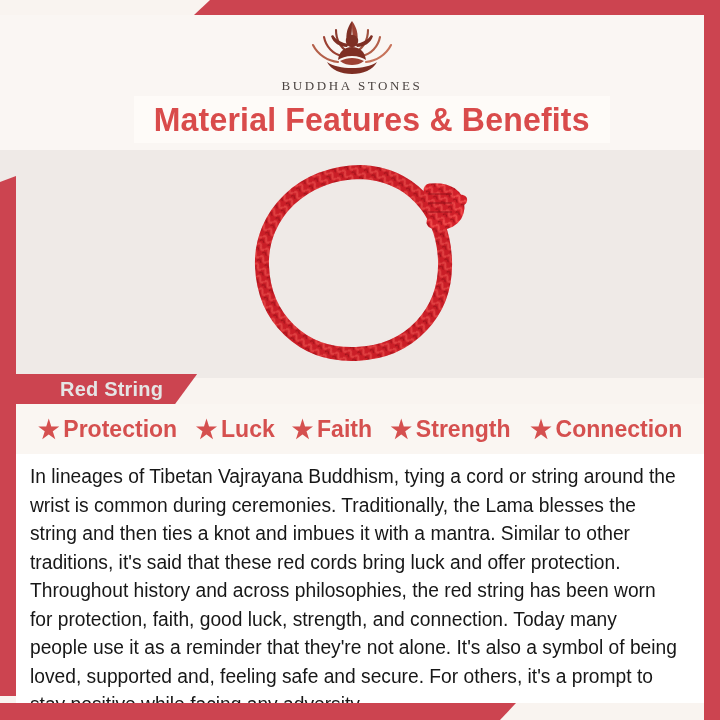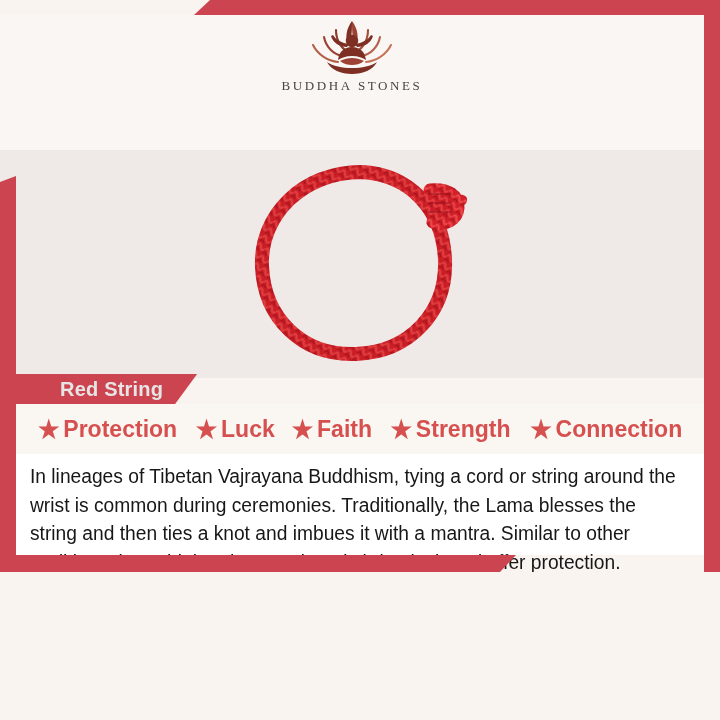--- a/index.html
+++ b/index.html
@@ -10,21 +10,21 @@
     width: 720px;
     height: 720px;
     overflow: hidden;
     background: #f9f4f0;
     font-family: "Liberation Sans", sans-serif;
   }
 
   #poster {
     position: relative;
     width: 720px;
-    height: 572px;
+    height: 720px;
     background: #f9f4f0;
     overflow: hidden;
   }
 
   
   .frame-top {
     position: absolute;
     top: 0;
     left: 194px;
     width: 526px;
@@ -238,20 +238,23 @@
           <path d="M31 22 C33 29 40 33 47 33 L49 30 C42 29 36 26 33 21 Z"></path>
           <path d="M73 22 C71 29 64 33 57 33 L55 30 C62 29 68 26 71 21 Z"></path>
           <path d="M27 48 C31 56 41 60 52 60 C63 60 73 56 77 48 C71 52 62 54 52 54 C42 54 33 52 27 48 Z"></path>
           <path d="M40 47 C44 50 48 51 52 51 C56 51 60 50 64 47 C60 45 56 44 52 44 C48 44 44 45 40 47 Z" fill="#9c4133"></path>
         </g>
       </svg>
     </span>
     <span class="brand-name">BUDDHA STONES</span>
   </div>
 
+  <div class="headline-band">
+    <div class="headline">Material Features &amp; Benefits</div>
+  </div>
 
   <div class="product">
     <svg viewBox="0 0 280 226" width="280" height="226" xmlns="http://www.w3.org/2000/svg">
       <defs>
         <linearGradient id="cordGrad" x1="0" y1="0" x2="1" y2="1">
           <stop offset="0%" stop-color="#e03038"></stop>
           <stop offset="50%" stop-color="#cf1d26"></stop>
           <stop offset="100%" stop-color="#b8161f"></stop>
         </linearGradient>
         <pattern id="braid" width="9" height="9" patternUnits="userSpaceOnUse" patternTransform="rotate(35)">

